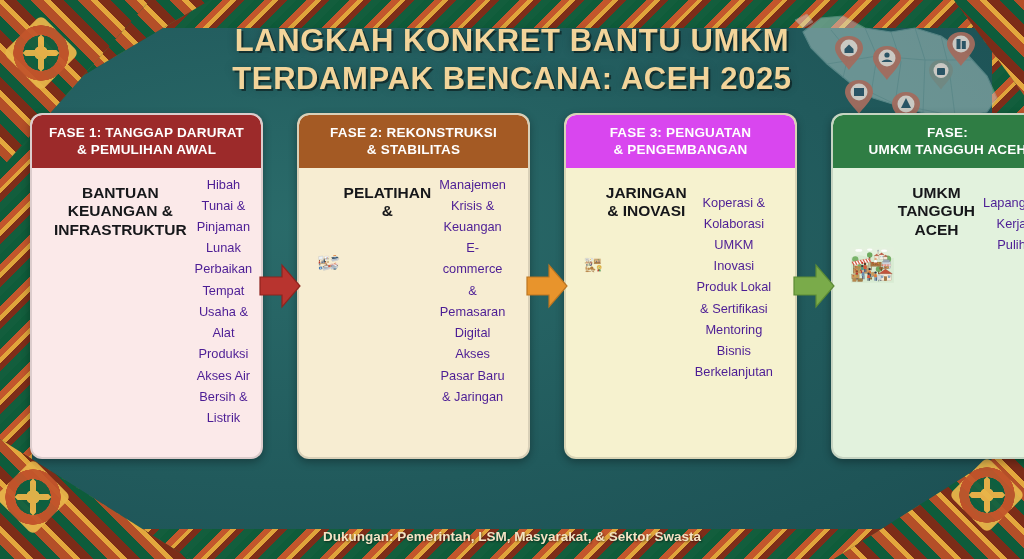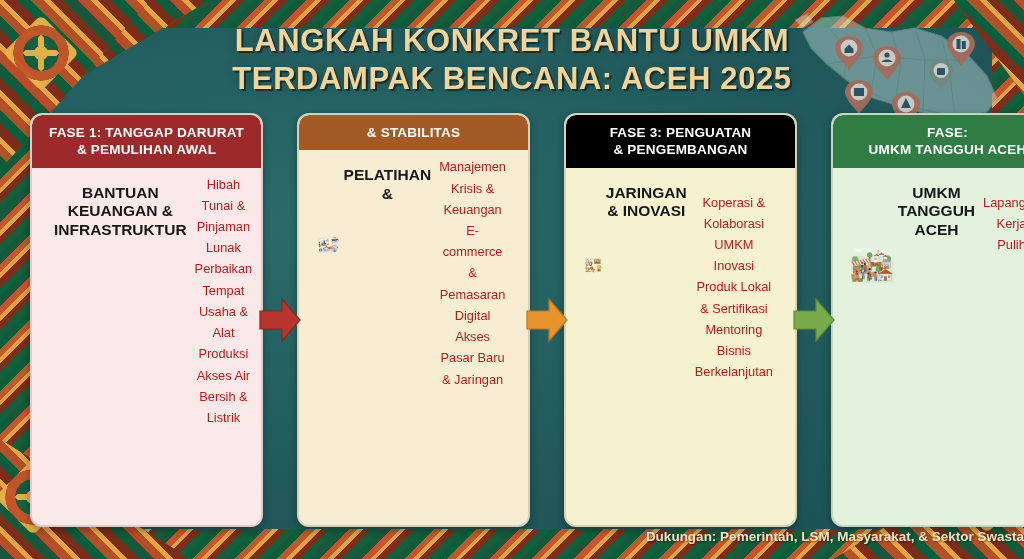--- a/index.html
+++ b/index.html
@@ -96,21 +96,21 @@
   }
   .title-line {
     font-size: 31px; font-weight: bold; letter-spacing: .6px;
     color: #f2d49a; line-height: 1.22;
     text-shadow: 2px 2px 0 rgba(0,0,0,.45), 0 0 10px rgba(0,0,0,.25);
   }
 
   
   .cards {
     position: absolute; left: 30px; top: 113px;
-    width: 964px; height: 414px;
+    width: 964px; height: 346px;
     display: flex; align-items: stretch; gap: 12px;
     z-index: 4;
   }
   .card {
     width: 233px; flex: 0 0 233px;
     border-radius: 12px;
     overflow: hidden;
     display: flex; flex-direction: column;
     box-shadow: 0 3px 9px rgba(0,0,0,.32);
     border: 2px solid rgba(0,0,0,.12);
@@ -127,39 +127,39 @@
     padding: 6px 18px 12px;
   }
   .illo { height: 182px; width: 100%; position: relative; }
   .illo svg { display: block; width: 100%; height: 100%; }
   .card-title {
     text-align: center; font-weight: bold; color: #16171a;
     font-size: 15.5px; line-height: 1.2; margin: 10px 4px 8px;
   }
   .card-lines { text-align: center; }
   .card-lines div {
-    font-size: 12.8px; color: #b91c1c; line-height: 1.66;
+    font-size: 12.8px; color: #4c1d95; line-height: 1.66;
     padding: 0 4px;
   }
 
   
   .arrow {
     flex: 0 0 10px; align-self: center;
     position: relative; width: 10px; height: 46px;
   }
   .arrow i {
     position: absolute; left: -17px; top: 0;
     width: 44px; height: 46px; display: block;
   }
   .arrow svg { width: 44px; height: 46px; display: block; }
 
   
   .footer {
     position: absolute; left: 0; bottom: 12px; width: 1024px;
-    text-align: right; z-index: 5;
+    text-align: center; z-index: 5;
   }
   .footer div {
     color: #f4e3c4; font-weight: bold; font-size: 13.5px; line-height: 1.5;
     text-shadow: 1px 1px 2px rgba(0,0,0,.5);
   }
 </style>
 </head>
 <body>
 
 <div class="poster">
@@ -352,20 +352,21 @@
     <div class="arrow">
       <i>
           <svg viewBox="0 0 44 46">
             <path d="M2 14 H24 V2 L42 23 L24 44 V32 H2 Z" fill="#b8342f" stroke="#8e241f" stroke-width="1.2"></path>
           </svg>
         </i>
     </div>
 
     <div class="card" style="background:#f7edd2">
       <div class="card-head" style="background:#a45a24">
+        <div>FASE 2: REKONSTRUKSI</div>
         <div>&amp; STABILITAS</div>
       </div>
       <div class="card-body">
         <div class="illo">
           <svg viewBox="0 0 220 182">
             <rect width="220" height="182" fill="#f7edd2"></rect>
 
             <g>
               <rect x="16" y="10" width="42" height="30" rx="2" fill="#eef2f5" stroke="#4a5563" stroke-width="1.3" transform="skewY(-6)"></rect>
               <rect x="74" y="6" width="40" height="32" rx="2" fill="#ffffff" stroke="#4a5563" stroke-width="1.3"></rect>
@@ -451,21 +452,21 @@
 
     <div class="arrow">
       <i>
           <svg viewBox="0 0 44 46">
             <path d="M2 14 H24 V2 L42 23 L24 44 V32 H2 Z" fill="#e8942c" stroke="#bc7520" stroke-width="1.2"></path>
           </svg>
         </i>
     </div>
 
     <div class="card" style="background:#f6f2cf">
-      <div class="card-head" style="background:#000000">
+      <div class="card-head" style="background:#d946ef">
         <div>FASE 3: PENGUATAN</div>
         <div>&amp; PENGEMBANGAN</div>
       </div>
       <div class="card-body">
         <div class="illo">
           <svg viewBox="0 0 220 182">
             <rect width="220" height="182" fill="#f6f2cf"></rect>
 
             <g>
               <rect x="14" y="8" width="42" height="28" rx="2" fill="#e8eef2" stroke="#4a5563" stroke-width="1.2"></rect>

